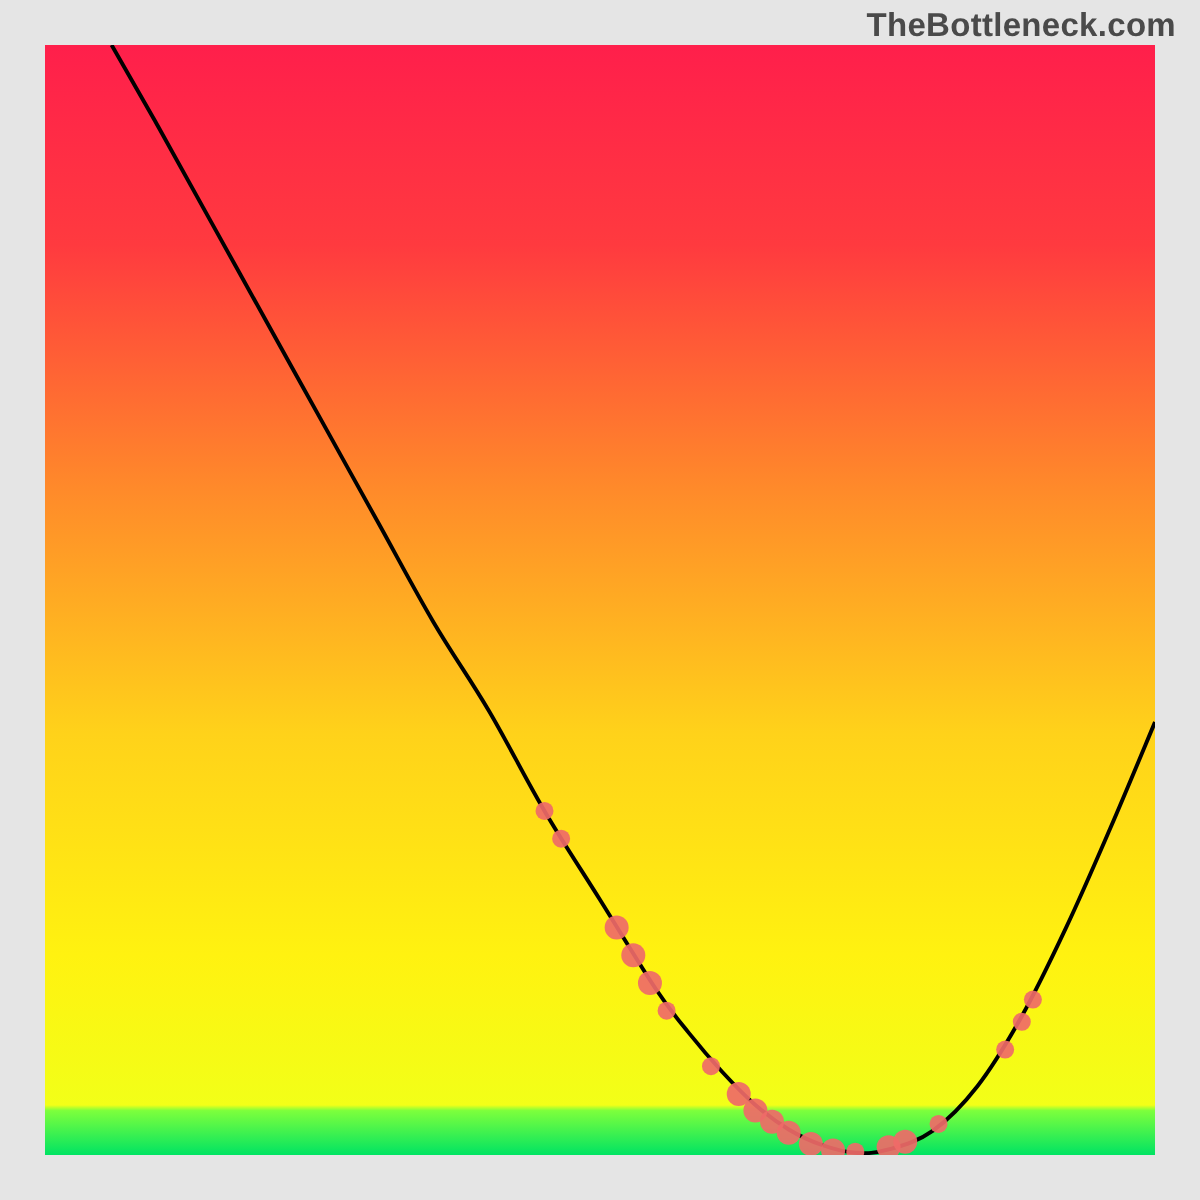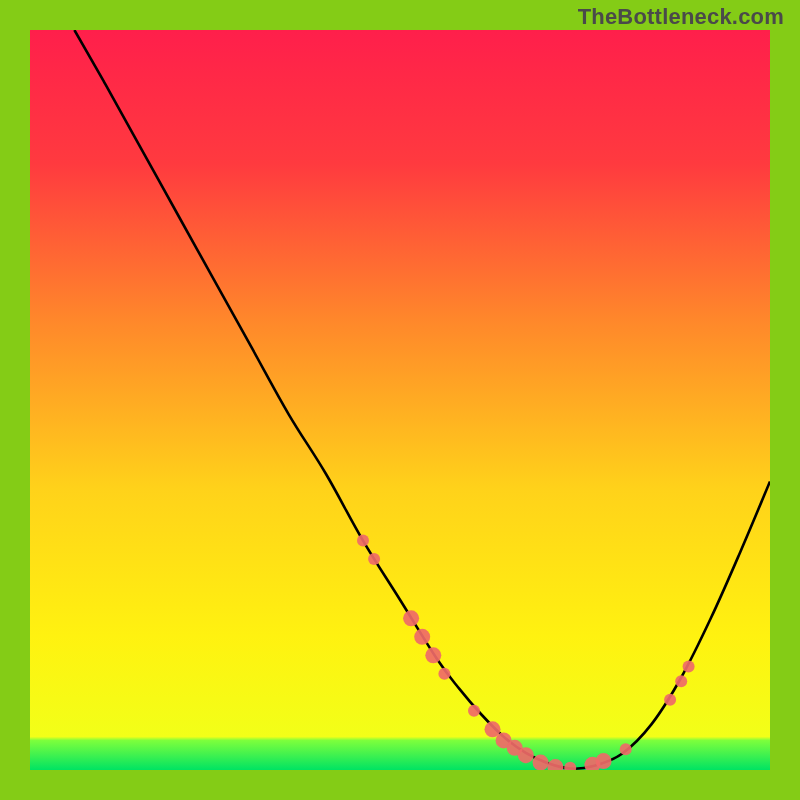--- a/index.html
+++ b/index.html
@@ -8,21 +8,21 @@
     width: 800px;
     height: 800px;
     background: #000;
     font-family: Arial, Helvetica, sans-serif;
     overflow: hidden;
   }
   .frame {
     position: relative;
     width: 800px;
     height: 800px;
-    background: #84cc16;
+    background: #e5e5e5;
   }
   .watermark {
     position: absolute;
     top: 4px;
     right: 16px;
     font-size: 22px;
     font-weight: 600;
     color: #4a4a4a;
     letter-spacing: 0.2px;
     user-select: none;

